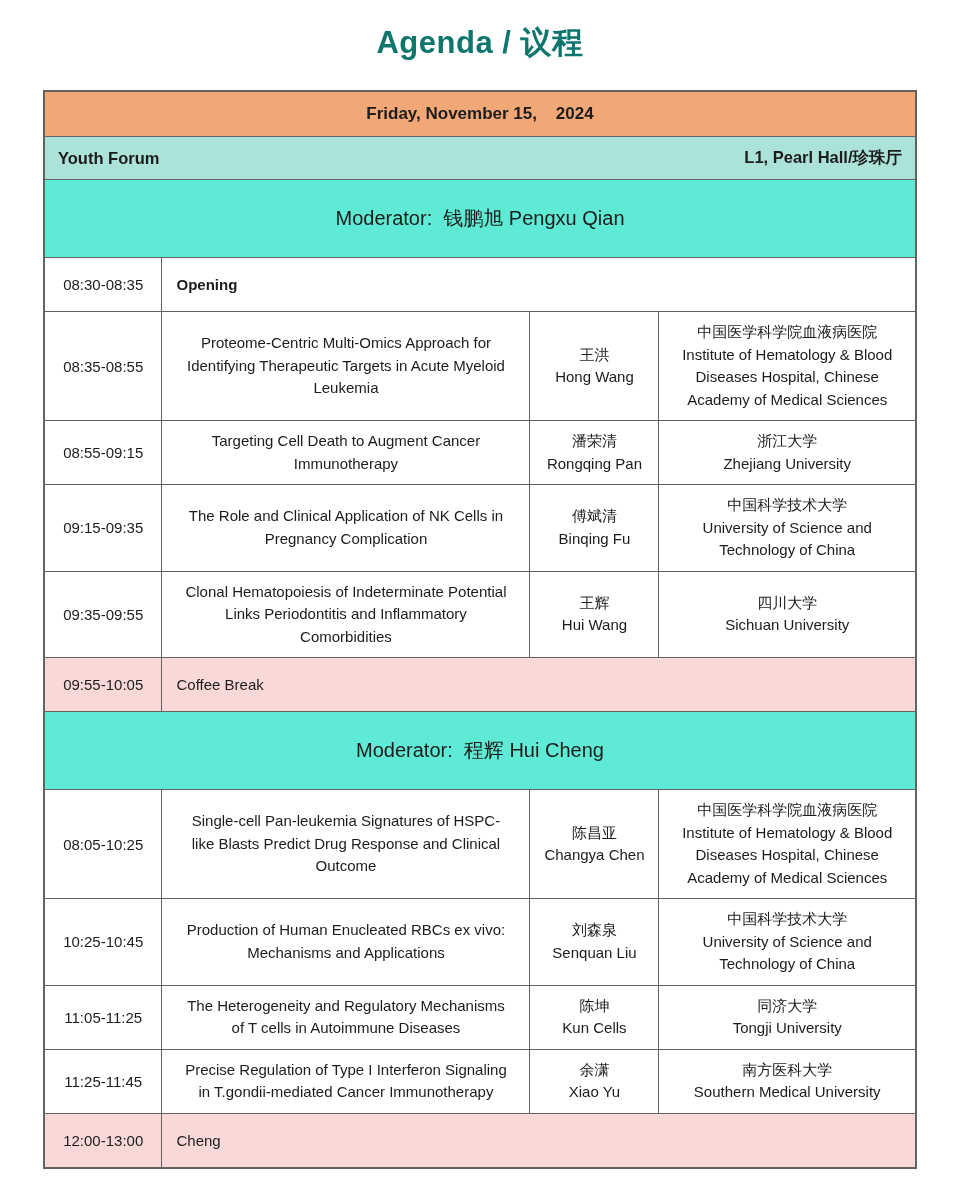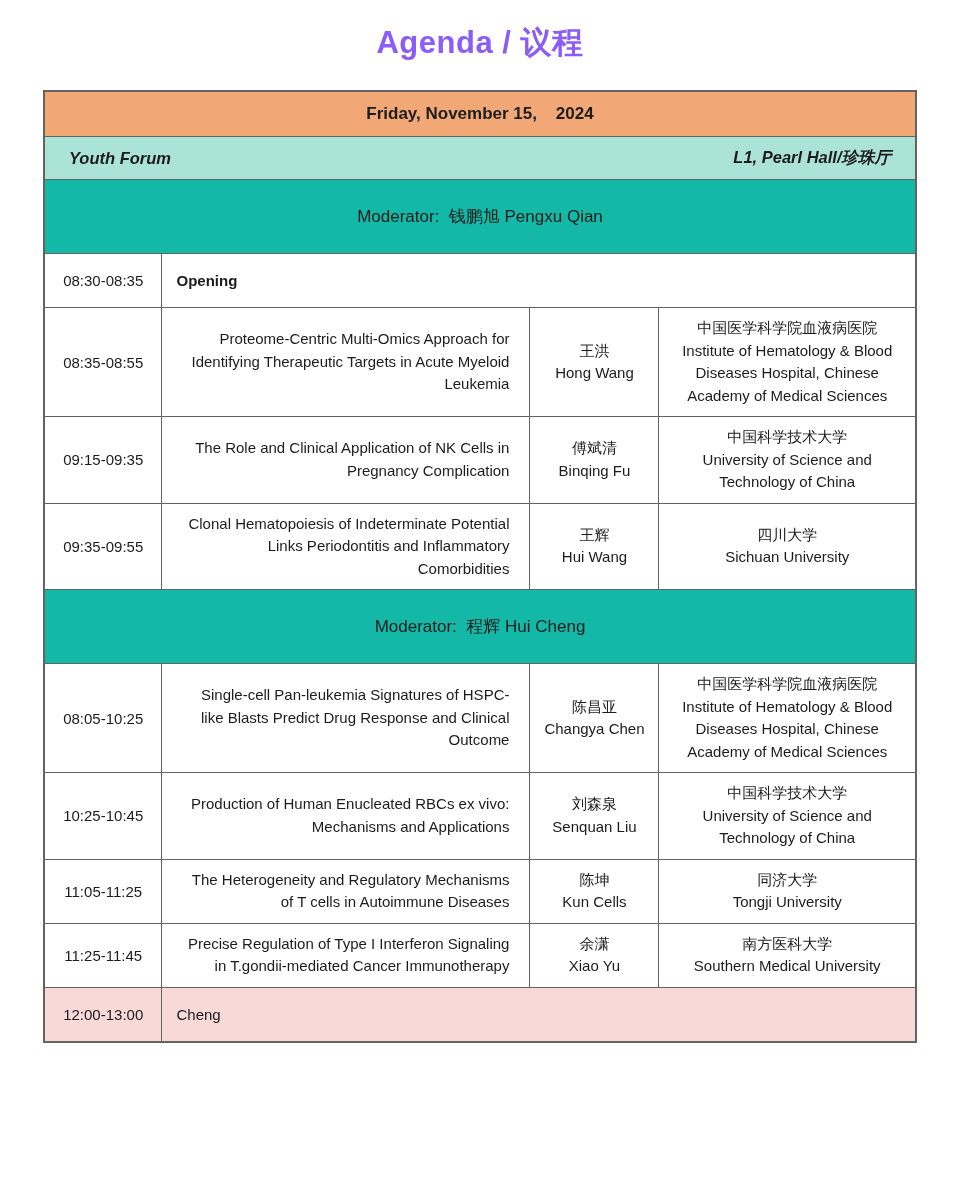--- a/index.html
+++ b/index.html
@@ -10,21 +10,21 @@
     width: 960px;
     font-family: "Liberation Sans", "DejaVu Sans", sans-serif;
     color: #1c1c1c;
   }
   .page-title {
     text-align: center;
     font-size: 31px;
     font-weight: bold;
     margin: 22px 0 26px 0;
     letter-spacing: 0.5px;
-    color: #8b5cf6;
+    color: #0f766e;
   }
   table.agenda {
     width: 872px;
     margin: 0 auto;
     border-collapse: collapse;
     table-layout: fixed;
     border: 2px solid #636360;
   }
   table.agenda td {
     border: 1px solid #636360;
@@ -37,47 +37,46 @@
     font-weight: bold;
     font-size: 17px;
     text-align: center;
     padding: 12px 1px;
     white-space: pre-wrap;
   }
   tr.forum-row td {
     background: #ACE3D9;
     font-weight: bold;
     font-size: 16.5px;
-    padding: 10px 24px;
-    font-style: italic;
+    padding: 10px 13px;
   }
   .forum-flex {
     display: flex;
     justify-content: space-between;
     align-items: center;
   }
   tr.moderator-row td {
-    background: #14b8a6;
-    text-align: center;
-    font-size: 17px;
+    background: #5eead4;
+    text-align: center;
+    font-size: 20px;
     padding: 25px 8px;
     white-space: pre-wrap;
   }
   td.time-cell {
     text-align: center;
     padding: 8px 4px;
   }
   td.label-cell {
     text-align: left;
     padding: 18px 14px;
   }
   tr.opening-row td.label-cell { font-weight: bold; }
   tr.break-row td { background: #F9D9D8; }
   td.title-cell {
-    text-align: right;
+    text-align: center;
     padding: 9px 20px;
     line-height: 1.5;
   }
   td.speaker-cell {
     text-align: center;
     padding: 8px 4px;
     line-height: 1.5;
   }
   td.affil-cell {
     text-align: center;
@@ -119,36 +118,49 @@
       <tr class="talk-row">
         <td class="time-cell">08:35-08:55</td>
         <td class="title-cell">Proteome-Centric Multi-Omics Approach for Identifying Therapeutic Targets in Acute Myeloid Leukemia</td>
         <td class="speaker-cell">
           <div>王洪</div>
           <div>Hong Wang</div>
         </td>
         <td class="affil-cell"><div>中国医学科学院血液病医院</div><span>Institute of Hematology &amp; Blood Diseases Hospital, Chinese Academy of Medical Sciences</span></td>
       </tr>
       <tr class="talk-row">
+        <td class="time-cell">08:55-09:15</td>
+        <td class="title-cell">Targeting Cell Death to Augment Cancer Immunotherapy</td>
+        <td class="speaker-cell">
+          <div>潘荣清</div>
+          <div>Rongqing Pan</div>
+        </td>
+        <td class="affil-cell"><div>浙江大学</div><span>Zhejiang University</span></td>
+      </tr>
+      <tr class="talk-row">
         <td class="time-cell">09:15-09:35</td>
         <td class="title-cell">The Role and Clinical Application of NK Cells in Pregnancy Complication</td>
         <td class="speaker-cell">
           <div>傅斌清</div>
           <div>Binqing Fu</div>
         </td>
         <td class="affil-cell"><div>中国科学技术大学</div><span>University of Science and Technology of China</span></td>
       </tr>
       <tr class="talk-row">
         <td class="time-cell">09:35-09:55</td>
         <td class="title-cell">Clonal Hematopoiesis of Indeterminate Potential Links Periodontitis and Inflammatory Comorbidities</td>
         <td class="speaker-cell">
           <div>王辉</div>
           <div>Hui Wang</div>
         </td>
         <td class="affil-cell"><div>四川大学</div><span>Sichuan University</span></td>
+      </tr>
+      <tr class="break-row">
+        <td class="time-cell">09:55-10:05</td>
+        <td class="label-cell" colspan="3">Coffee Break</td>
       </tr>
       <tr class="moderator-row">
         <td class="moderator-cell" colspan="4">Moderator:  程辉 Hui Cheng</td>
       </tr>
       <tr class="talk-row">
         <td class="time-cell">08:05-10:25</td>
         <td class="title-cell">Single-cell Pan-leukemia Signatures of HSPC-like Blasts Predict Drug Response and Clinical Outcome</td>
         <td class="speaker-cell">
           <div>陈昌亚</div>
           <div>Changya Chen</div>

